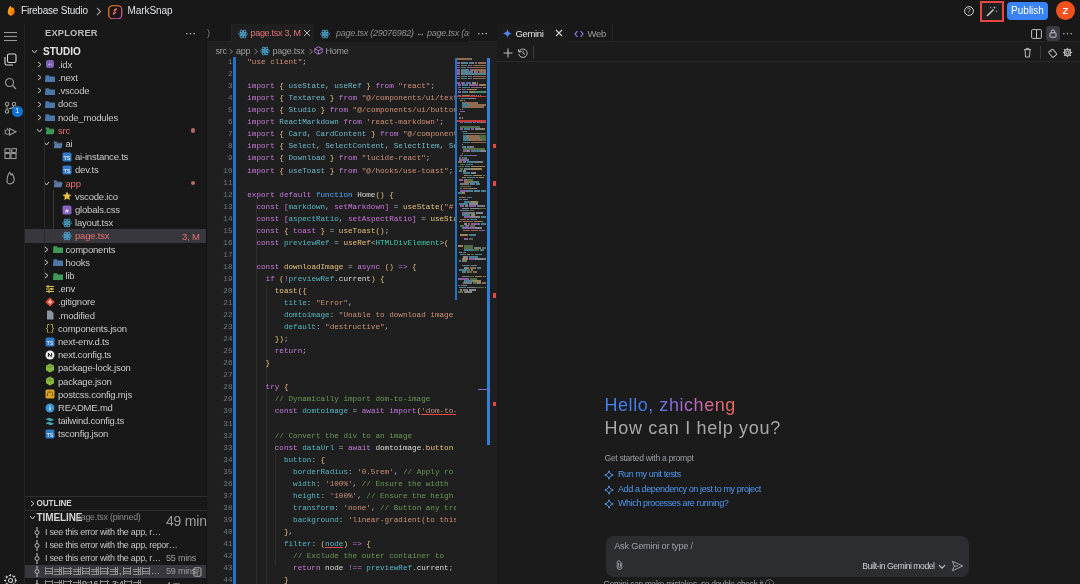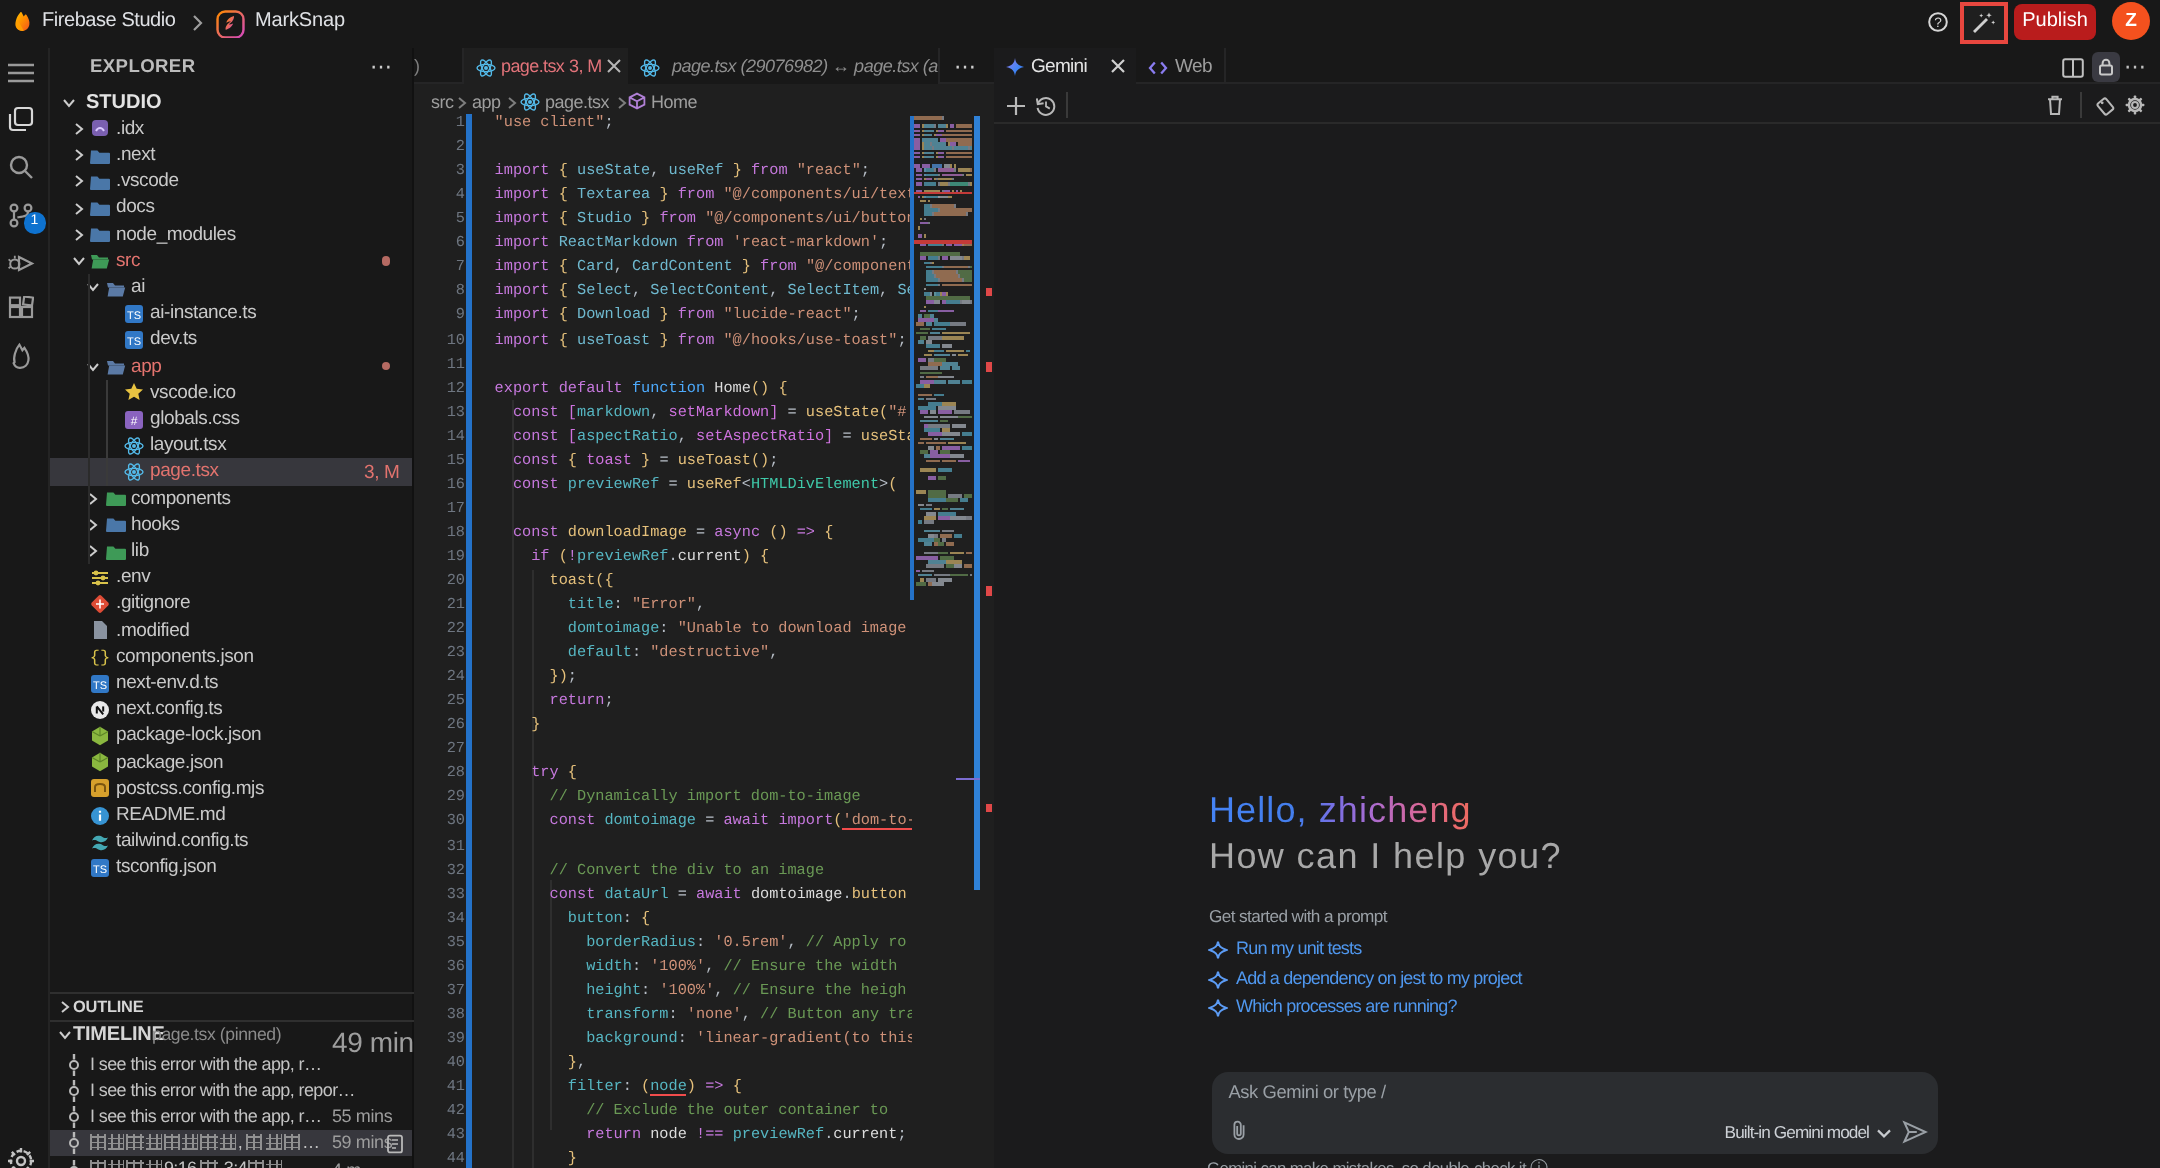--- a/index.html
+++ b/index.html
@@ -46,21 +46,21 @@
 <circle cx="5" cy="5" r="4.4" fill="none" stroke="#d5d5d5" stroke-width="1"></circle>
 <text x="5" y="7.4" font-size="6.8" fill="#d5d5d5" text-anchor="middle" font-family="Liberation Sans">?</text>
   </svg>
 <div class="ab" style="left:980px;top:1px;width:24px;height:21px;border:2px solid #e8473f;background:#1f1f1f"></div>
 <svg class="ab" style="left:985px;top:5px" width="13" height="13" viewBox="0 0 13 13">
 <path d="M2 11 L8.5 4.5" stroke="#cfcfcf" stroke-width="1.4" fill="none"></path>
 <path d="M9.5 1.2 l.4 1 1 .4 -1 .4 -.4 1 -.4-1 -1-.4 1-.4z" fill="#cfcfcf"></path>
 <path d="M11.6 5.2 l.3.7 .7.3 -.7.3 -.3.7 -.3-.7 -.7-.3 .7-.3z" fill="#cfcfcf"></path>
 <path d="M5.6 1.8 l.3.7 .7.3 -.7.3 -.3.7 -.3-.7 -.7-.3 .7-.3z" fill="#cfcfcf"></path>
   </svg>
-<div class="ab" style="left:1007px;top:2px;width:41px;height:18px;background:#b91c1c;border-radius:4px;color:#fff;font-size:10px;text-align:center;line-height:18px">Publish</div>
+<div class="ab" style="left:1007px;top:2px;width:41px;height:18px;background:#3b82f6;border-radius:4px;color:#fff;font-size:10px;text-align:center;line-height:18px">Publish</div>
 <div class="ab" style="left:1056px;top:1px;width:19px;height:19px;border-radius:50%;background:#f4511e;color:#fff;font-size:9.5px;font-weight:bold;text-align:center;line-height:19px">Z</div>
 <div class="ab" style="left:0;top:24px;width:25px;height:560px;background:#181818;border-right:1px solid #242424"></div>
 <svg class="ab" style="left:4px;top:31px" width="13" height="11" viewBox="0 0 13 11">
 <path d="M0 1.5h13M0 5.5h13M0 9.5h13" stroke="#9a9a9a" stroke-width="1.2"></path>
   </svg>
 <svg class="ab" style="left:4px;top:53px" width="13" height="13" viewBox="0 0 13 13">
 <rect x="3.5" y="1" width="8.5" height="8.5" rx="1.5" fill="none" stroke="#d7d7d7" stroke-width="1.1"></rect>
 <path d="M9 12H2.5A1.5 1.5 0 0 1 1 10.5V4" fill="none" stroke="#d7d7d7" stroke-width="1.1"></path>
   </svg>
 <svg class="ab" style="left:4px;top:77px" width="13" height="13" viewBox="0 0 13 13">

